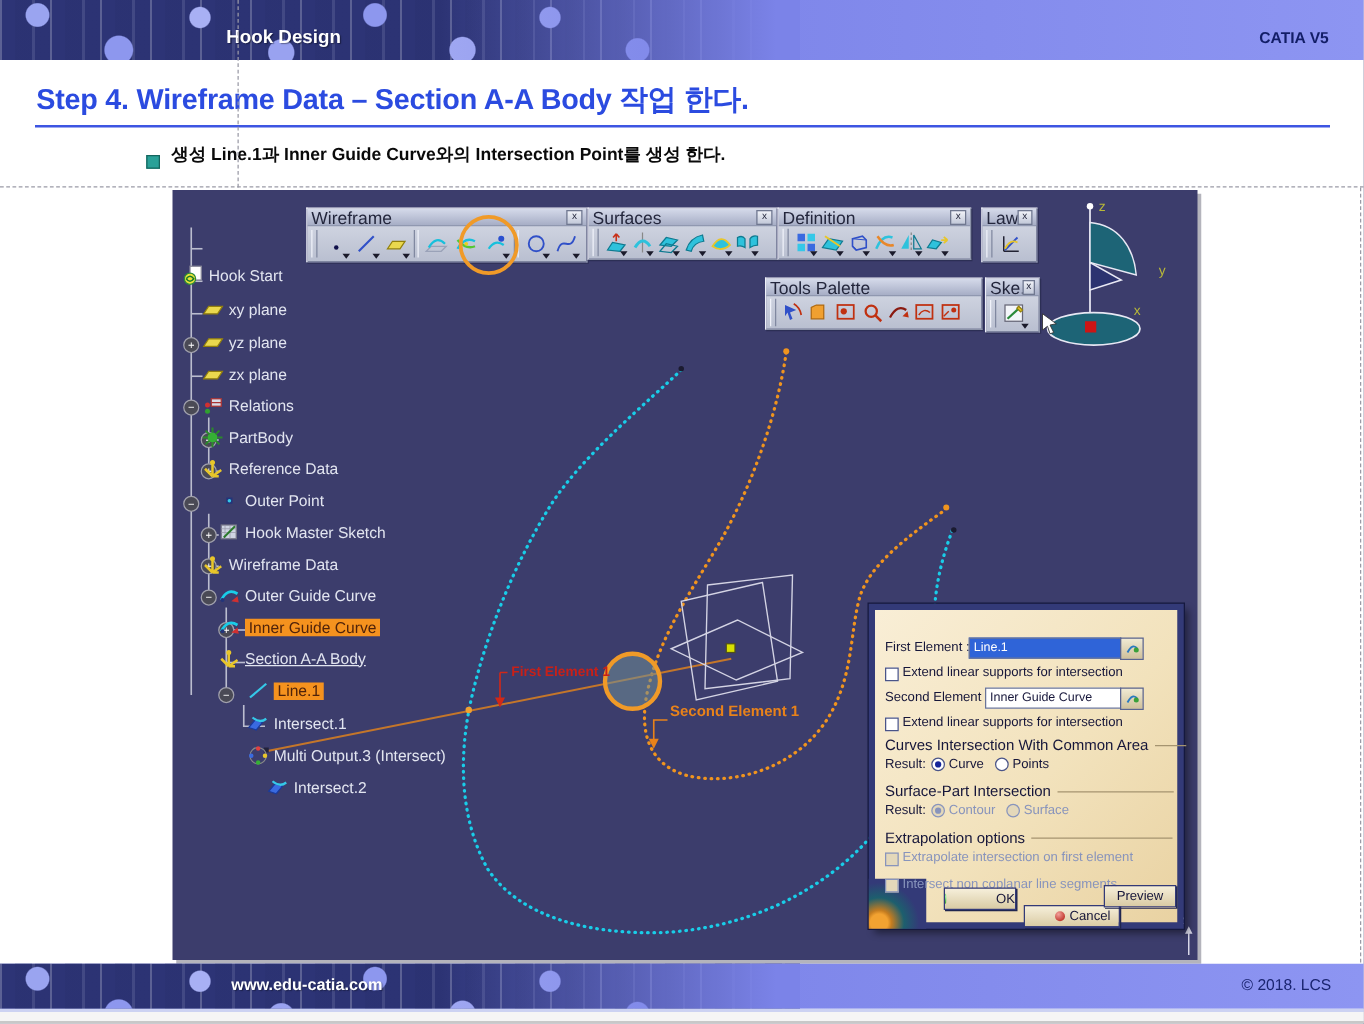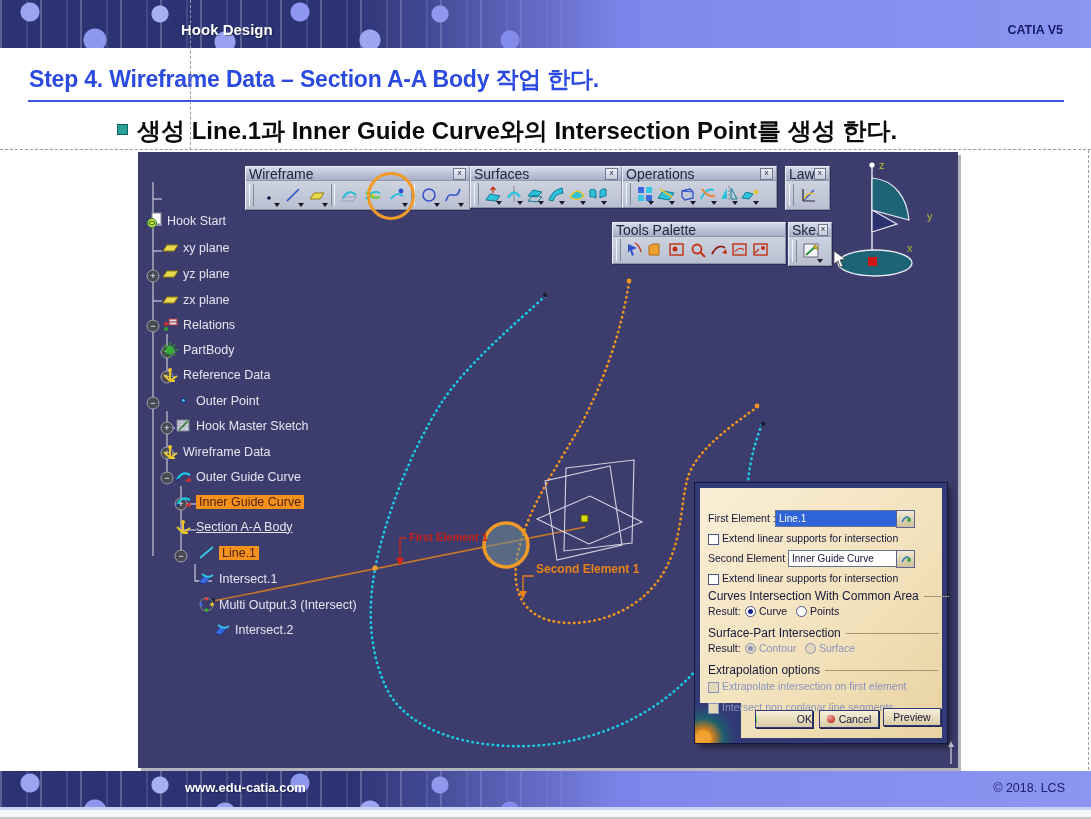--- a/index.html
+++ b/index.html
@@ -24,21 +24,21 @@
       #2d3476;}
   #header-title{position:absolute;left:181px;top:21px;color:#fff;font-size:15px;font-weight:bold;text-shadow:1px 1px 1px rgba(0,0,0,.4);}
   #header-brand{position:absolute;right:28px;top:23px;color:#121d66;font-size:12.5px;font-weight:bold;}
   #footer-site{position:absolute;left:185px;top:9px;color:#fff;font-size:13px;font-weight:bold;text-shadow:1px 1px 1px rgba(0,0,0,.35);}
   #footer-copy{position:absolute;right:26px;top:10px;color:#1a2470;font-size:12.5px;}
   #bottom-strip{position:absolute;left:0;top:807px;width:1091px;height:12px;background:linear-gradient(#ccd2f2 0 3px,#f5f5f5 3px 10px,#c8c8c8 10px 12px);}
   
   #step-title{position:absolute;left:29px;top:64px;font-size:23px;font-weight:bold;color:#2b4be0;letter-spacing:-0.2px;}
   #title-underline{position:absolute;left:28px;top:100px;width:1036px;height:0;border-top:2.5px solid #3d55e2;}
   #bullet-square{position:absolute;left:117px;top:124px;width:9px;height:9px;background:#2aa198;border:1px solid #15655e;}
-  #bullet-text{position:absolute;left:137px;top:115px;font-size:24px;font-weight:bold;color:#0a0a0a;}
+  #bullet-text{position:absolute;left:137px;top:115px;font-size:14px;font-weight:bold;color:#0a0a0a;}
   
   .guide-h{position:absolute;border-top:1px dashed #9a9aa6;}
   .guide-v{position:absolute;border-left:1px dashed #9a9aa6;}
   
   #shot{position:absolute;left:138px;top:152px;width:820px;height:616px;background:#3c3d6c;
         box-shadow:3px 3px 0 #b4b4bc;}
   #scene-svg{position:absolute;left:0;top:0;z-index:1;}
   
   #tree{position:absolute;left:0;top:0;width:330px;height:460px;z-index:2;margin-top:48px;}
   .trow{position:absolute;height:17px;display:flex;align-items:center;white-space:nowrap;}
@@ -438,21 +438,21 @@
     </div>
     <div class="dcb dis" style="left:8px;top:194px;"></div>
     <div class="dtext dis" style="left:22px;top:192px;">Extrapolate intersection on first element</div>
     <div class="dcb dis" style="left:8px;top:215px;"></div>
     <div class="dtext dis" style="left:22px;top:213px;">Intersect non coplanar line segments</div>
 
     <div class="dbtn" style="left:55px;top:222px;width:56px;gap:40px;">
       <span class="orb green"></span>
         <span>OK</span>
     </div>
-    <div class="dbtn" style="left:119px;top:222px;width:58px;">
+    <div class="dbtn" style="left:119px;top:236px;width:58px;padding-left:17px;">
       <span class="orb red"></span>
         <span>Cancel</span>
     </div>
     <div class="dbtn" style="left:183px;top:220px;width:56px;">
       <span>Preview</span>
     </div>
   </div>
 <div class="tbar" style="left: 107px; top: 14px; width: 223px;">
       <div class="tbar-title">
         <span>Wireframe</span>
@@ -558,21 +558,21 @@
           <svg width="20" height="20" viewBox="0 0 20 20">
             <path d="M2,6 Q6,4 8,7 L8,14 Q5,12 2,13 Z" fill="#2ec2dc" stroke="#0e7a90"></path>
             <path d="M18,5 Q14,4 12,7 L12,14 Q15,12 18,12 Z" fill="#2ec2dc" stroke="#0e7a90"></path>
           </svg>
           <div class="dd"></div>
         </div>
       </div>
     </div>
     <div class="tbar" style="left: 484px; top: 14px; width: 153px;">
       <div class="tbar-title">
-        <span>Operations</span>
+        <span>Definition</span>
         <div class="tbar-close">x</div>
       </div>
       <div class="tbar-row">
         <div class="tbar-handle"></div>
         <div class="icon-cell small">
           <svg width="20" height="20" viewBox="0 0 20 20">
             <rect x="3" y="3" width="6" height="6" fill="#3a6ae0"></rect>
             <rect x="11" y="3" width="6" height="6" fill="#35c8e8"></rect>
             <rect x="3" y="11" width="6" height="6" fill="#35c8e8"></rect>
             <rect x="11" y="11" width="6" height="6" fill="#3a6ae0"></rect>

